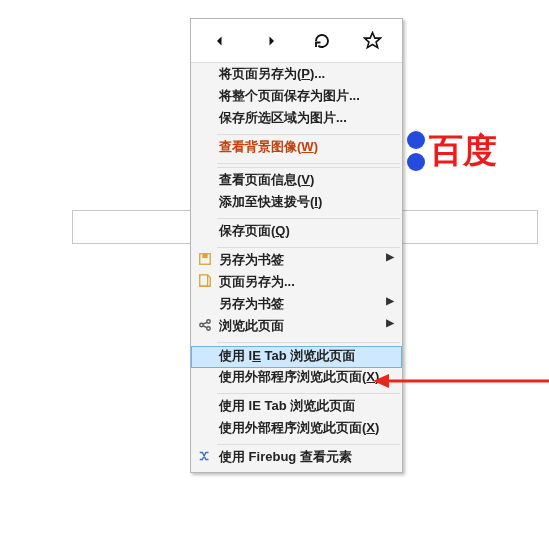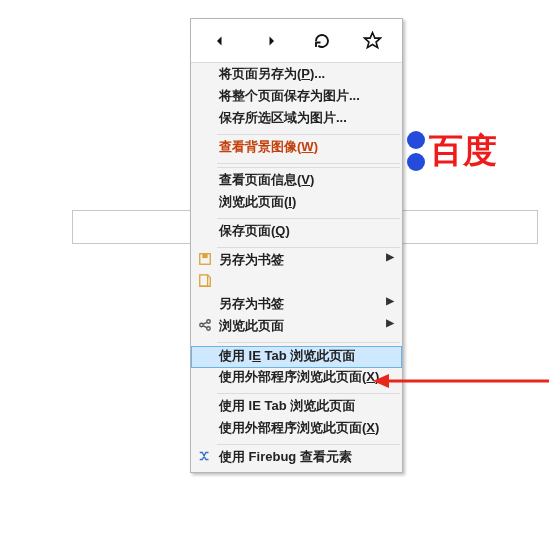--- a/index.html
+++ b/index.html
@@ -170,21 +170,21 @@
     <div class="sep"></div>
     <div class="menu-item disabled">
       <span><span>查看背景图像(</span><span class="underline">W</span><span>)</span></span>
     </div>
     <div class="sep"></div>
     <div class="sep"></div>
     <div class="menu-item">
       <span><span>查看页面信息(</span><span class="underline">V</span><span>)</span></span>
     </div>
     <div class="menu-item">
-      <span><span>浏览此页面(</span><span class="underline">I</span><span>)</span></span>
+      <span><span>添加至快速拨号(</span><span class="underline">I</span><span>)</span></span>
     </div>
     <div class="sep"></div>
     <div class="menu-item">
       <span><span>保存页面(</span><span class="underline">Q</span><span>)</span></span>
     </div>
     <div class="sep"></div>
     <div class="menu-item">
       <span class="icon-slot">
         <svg width="14" height="14" viewBox="0 0 16 16">
             <rect x="2" y="2" width="12" height="12" fill="none" stroke="#d9a43a" stroke-width="1.5"></rect>
@@ -194,20 +194,21 @@
       <span>另存为书签</span>
       <span class="arrow">▶</span>
     </div>
     <div class="menu-item">
       <span class="icon-slot">
         <svg width="14" height="14" viewBox="0 0 16 16">
             <rect x="2" y="1" width="9" height="13" fill="none" stroke="#d9a43a" stroke-width="1.5"></rect>
             <path d="M11 1l3 3v10H2" fill="none" stroke="#d9a43a" stroke-width="1.5"></path>
           </svg>
       </span>
+      <span>页面另存为...</span>
     </div>
     <div class="menu-item">
       <span>另存为书签</span>
       <span class="arrow">▶</span>
     </div>
     <div class="menu-item">
       <span class="icon-slot">
         <svg width="14" height="14" viewBox="0 0 16 16" fill="none" stroke="#555" stroke-width="1.5">
             <circle cx="4" cy="8" r="2"></circle>
             <circle cx="12" cy="4" r="2"></circle>

